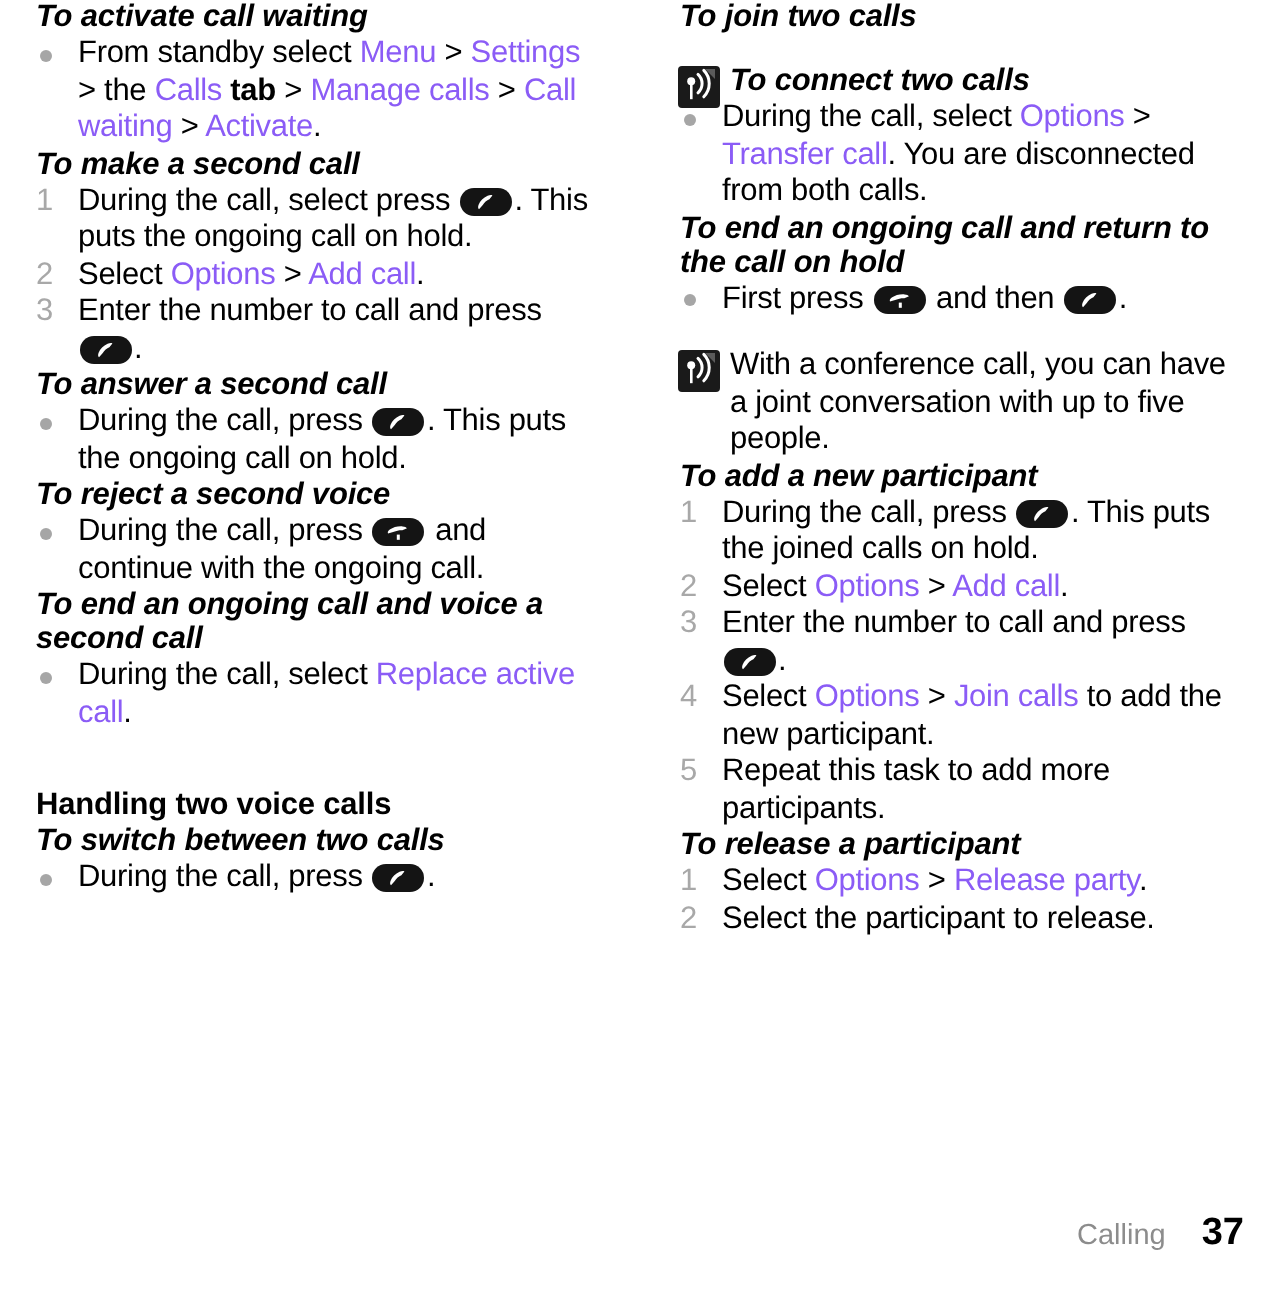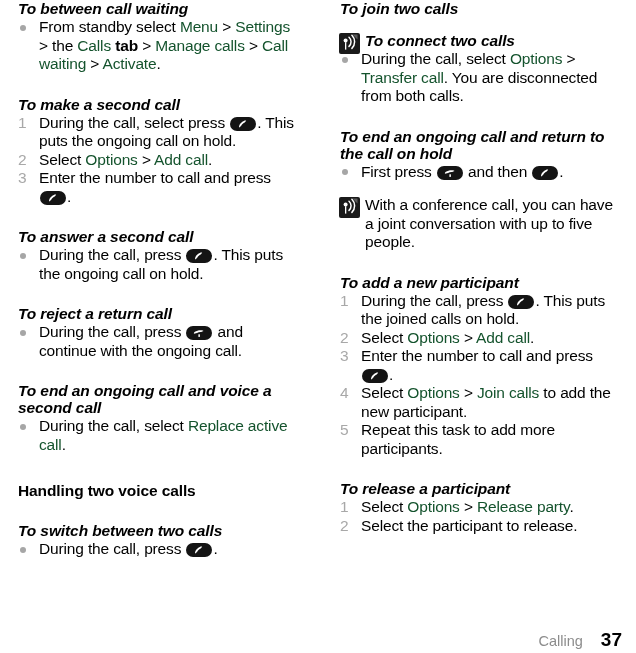--- a/index.html
+++ b/index.html
@@ -21,21 +21,21 @@
   .col-left  { padding-left:18px;  padding-right:16px; }
   .col-right { padding-left:22px;  padding-right:14px; }
 
   
   .task-heading {
     font-weight:bold;
     font-style:italic;
     font-size:15.5px;
     line-height:17px;
     letter-spacing:-0.1px;
-    margin-top:22px;
+    margin-top:0;
     margin-bottom:1px;
   }
   .task-heading.first { margin-top:0; }
   .section-heading {
     font-weight:bold;
     font-style:normal;
     font-size:15.5px;
     line-height:19px;
     letter-spacing:-0.1px;
     margin-top:27px;
@@ -86,40 +86,40 @@
     padding:0;
   }
   ol.steps li .marker { color:#a8a8a8; }
 
   .body-text {
     font-size:15.5px;
     line-height:18.5px;
     letter-spacing:-0.15px;
   }
 
-  .lk { color:#14532d; }
+  .lk { color:#8b5cf6; }
   .bold { font-weight:bold; }
 
   
   .keyicon {
     display:inline-block;
     vertical-align:-3px;
     width:26px; height:14px;
     background:#141414;
     border-radius:7px;
     position:relative;
     margin:0 1px;
   }
   .keyicon svg { position:absolute; left:0; top:0; }
 
   
   .footer {
     position:absolute;
     right:14px;
-    bottom:2px;
+    bottom:25px;
     display:flex;
     align-items:baseline;
     gap:18px;
   }
   .footer .chapter {
     color:#8c8c8c;
     font-size:14.5px;
   }
   .footer .pageno {
     color:#000;
@@ -128,21 +128,21 @@
   }
 </style>
 </head>
 <body>
 
 <div class="page">
   <div class="columns">
 
     <div class="col col-left">
 
-      <div class="task-heading first">To between call waiting</div>
+      <div class="task-heading first">To activate call waiting</div>
       <ul class="bullets">
         <li>
           <span class="marker"></span>
           <span>From standby select </span><span class="lk">Menu</span><span> &gt; </span><span class="lk">Settings</span><span> &gt; the </span><span class="lk">Calls</span><span class="bold"> tab</span><span> &gt; </span><span class="lk">Manage calls</span><span> &gt; </span><span class="lk">Call waiting</span><span> &gt; </span><span class="lk">Activate</span><span>.</span>
         </li>
       </ul>
 
       <div class="task-heading">To make a second call</div>
       <ol class="steps">
         <li>
@@ -166,21 +166,21 @@
       <div class="task-heading">To answer a second call</div>
       <ul class="bullets">
         <li>
           <span class="marker"></span>
           <span>During the call, press </span><span class="keyicon"><svg width="26" height="14" viewBox="0 0 26 14">
                 <path d="M9.5 10.6c-.5-.4-.6-1.2-.2-2.2.7-1.9 2.4-3.6 4.5-4.5 1-.4 1.9-.5 2.4-.2l-1.5 1.9c-1.3.5-2.6 1.6-3.3 2.9z" fill="#ffffff"></path>
               </svg></span><span>. This puts the ongoing call on hold.</span>
         </li>
       </ul>
 
-      <div class="task-heading">To reject a return call</div>
+      <div class="task-heading">To reject a second voice</div>
       <ul class="bullets">
         <li>
           <span class="marker"></span>
           <span>During the call, press </span><span class="keyicon"><svg width="26" height="14" viewBox="0 0 26 14">
                 <path d="M8 7.7c-.3-.6 0-1.3.9-1.9 1.7-1.2 4.1-1.8 6.4-1.6 1.1.1 1.9.4 2.2.9l-2.3 1c-1.4-.1-3 .2-4.2.8z" fill="#ffffff"></path>
                 <rect x="12.4" y="8.3" width="1.5" height="2.6" fill="#ffffff"></rect>
               </svg></span><span> and continue with the ongoing call.</span>
         </li>
       </ul>
 

